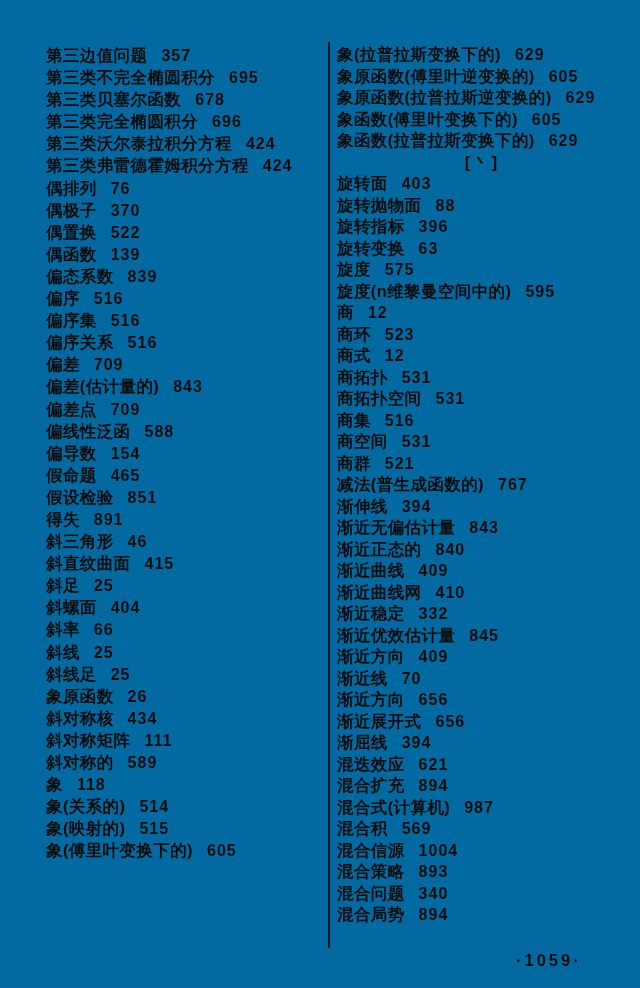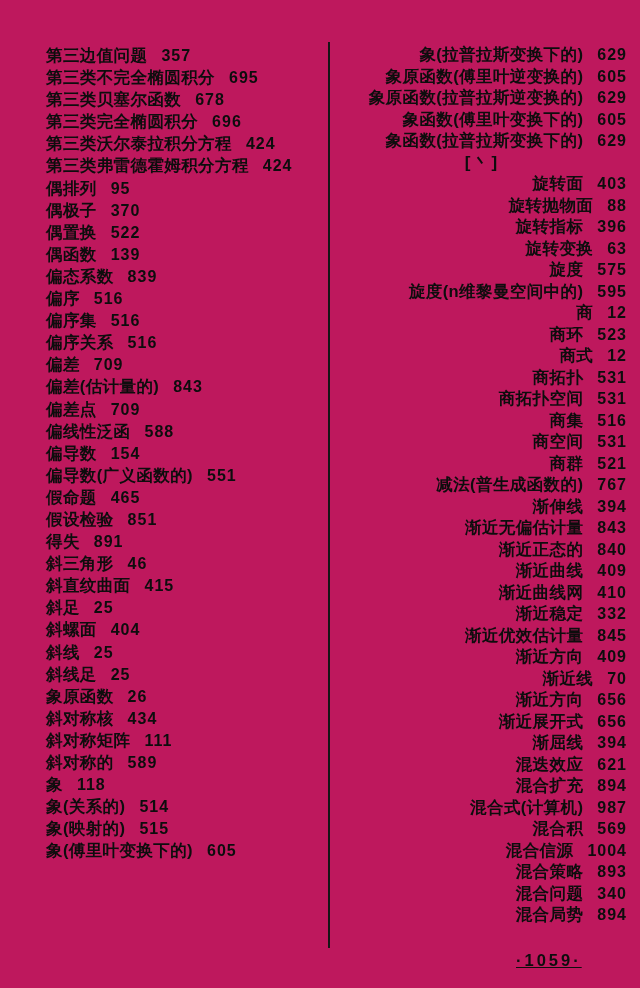--- a/index.html
+++ b/index.html
@@ -5,33 +5,33 @@
   html,body{margin:0;padding:0;}
   body{
     width:640px;height:988px;
     background:#ffffff;
     overflow:hidden;
     position:relative;
     font-family:"Liberation Sans","DejaVu Sans",sans-serif;
     color:#0d0d0d;
     -webkit-font-smoothing:none;
   }
-  .page{position:absolute;inset:0;background:#be185d;}
+  .page{position:absolute;inset:0;background:#0369a1;}
   .col{position:absolute;top:44px;}
   .col-left{left:46px;width:278px;}
   .col-right{left:337px;width:290px;}
   .entry{
     white-space:nowrap;
     font-weight:700;
     font-size:16.5px;
     letter-spacing:0.4px;
     color:#0d0d0d;
   }
   .col-left .entry{height:22.1px;line-height:22.1px;}
-  .col-right .entry{height:21.5px;line-height:21.5px;text-align:right;}
+  .col-right .entry{height:21.5px;line-height:21.5px;}
   .entry .num{
     margin-left:14px;
     font-weight:700;
     letter-spacing:1px;
     font-size:16px;
   }
   .entry.section{
     text-align:center;
     font-weight:700;
     font-size:17px;
@@ -44,55 +44,54 @@
     background:#161616;
   }
   .page-number{
     position:absolute;
     left:516px;top:951px;
     font-weight:700;
     font-size:16.5px;
     letter-spacing:3px;
     white-space:nowrap;
     color:#0d0d0d;
-    text-decoration:underline;
   }
 </style>
 </head>
 <body>
 
 <div class="page">
   <div class="col col-left">
       <div class="entry"><span class="term">第三边值问题</span><span class="num">357</span></div>
       <div class="entry"><span class="term">第三类不完全椭圆积分</span><span class="num">695</span></div>
       <div class="entry"><span class="term">第三类贝塞尔函数</span><span class="num">678</span></div>
       <div class="entry"><span class="term">第三类完全椭圆积分</span><span class="num">696</span></div>
       <div class="entry"><span class="term">第三类沃尔泰拉积分方程</span><span class="num">424</span></div>
       <div class="entry"><span class="term">第三类弗雷德霍姆积分方程</span><span class="num">424</span></div>
-      <div class="entry"><span class="term">偶排列</span><span class="num">95</span></div>
+      <div class="entry"><span class="term">偶排列</span><span class="num">76</span></div>
       <div class="entry"><span class="term">偶极子</span><span class="num">370</span></div>
       <div class="entry"><span class="term">偶置换</span><span class="num">522</span></div>
       <div class="entry"><span class="term">偶函数</span><span class="num">139</span></div>
       <div class="entry"><span class="term">偏态系数</span><span class="num">839</span></div>
       <div class="entry"><span class="term">偏序</span><span class="num">516</span></div>
       <div class="entry"><span class="term">偏序集</span><span class="num">516</span></div>
       <div class="entry"><span class="term">偏序关系</span><span class="num">516</span></div>
       <div class="entry"><span class="term">偏差</span><span class="num">709</span></div>
       <div class="entry"><span class="term">偏差(估计量的)</span><span class="num">843</span></div>
       <div class="entry"><span class="term">偏差点</span><span class="num">709</span></div>
       <div class="entry"><span class="term">偏线性泛函</span><span class="num">588</span></div>
       <div class="entry"><span class="term">偏导数</span><span class="num">154</span></div>
-      <div class="entry"><span class="term">偏导数(广义函数的)</span><span class="num">551</span></div>
       <div class="entry"><span class="term">假命题</span><span class="num">465</span></div>
       <div class="entry"><span class="term">假设检验</span><span class="num">851</span></div>
       <div class="entry"><span class="term">得失</span><span class="num">891</span></div>
       <div class="entry"><span class="term">斜三角形</span><span class="num">46</span></div>
       <div class="entry"><span class="term">斜直纹曲面</span><span class="num">415</span></div>
       <div class="entry"><span class="term">斜足</span><span class="num">25</span></div>
       <div class="entry"><span class="term">斜螺面</span><span class="num">404</span></div>
+      <div class="entry"><span class="term">斜率</span><span class="num">66</span></div>
       <div class="entry"><span class="term">斜线</span><span class="num">25</span></div>
       <div class="entry"><span class="term">斜线足</span><span class="num">25</span></div>
       <div class="entry"><span class="term">象原函数</span><span class="num">26</span></div>
       <div class="entry"><span class="term">斜对称核</span><span class="num">434</span></div>
       <div class="entry"><span class="term">斜对称矩阵</span><span class="num">111</span></div>
       <div class="entry"><span class="term">斜对称的</span><span class="num">589</span></div>
       <div class="entry"><span class="term">象</span><span class="num">118</span></div>
       <div class="entry"><span class="term">象(关系的)</span><span class="num">514</span></div>
       <div class="entry"><span class="term">象(映射的)</span><span class="num">515</span></div>
       <div class="entry"><span class="term">象(傅里叶变换下的)</span><span class="num">605</span></div>

